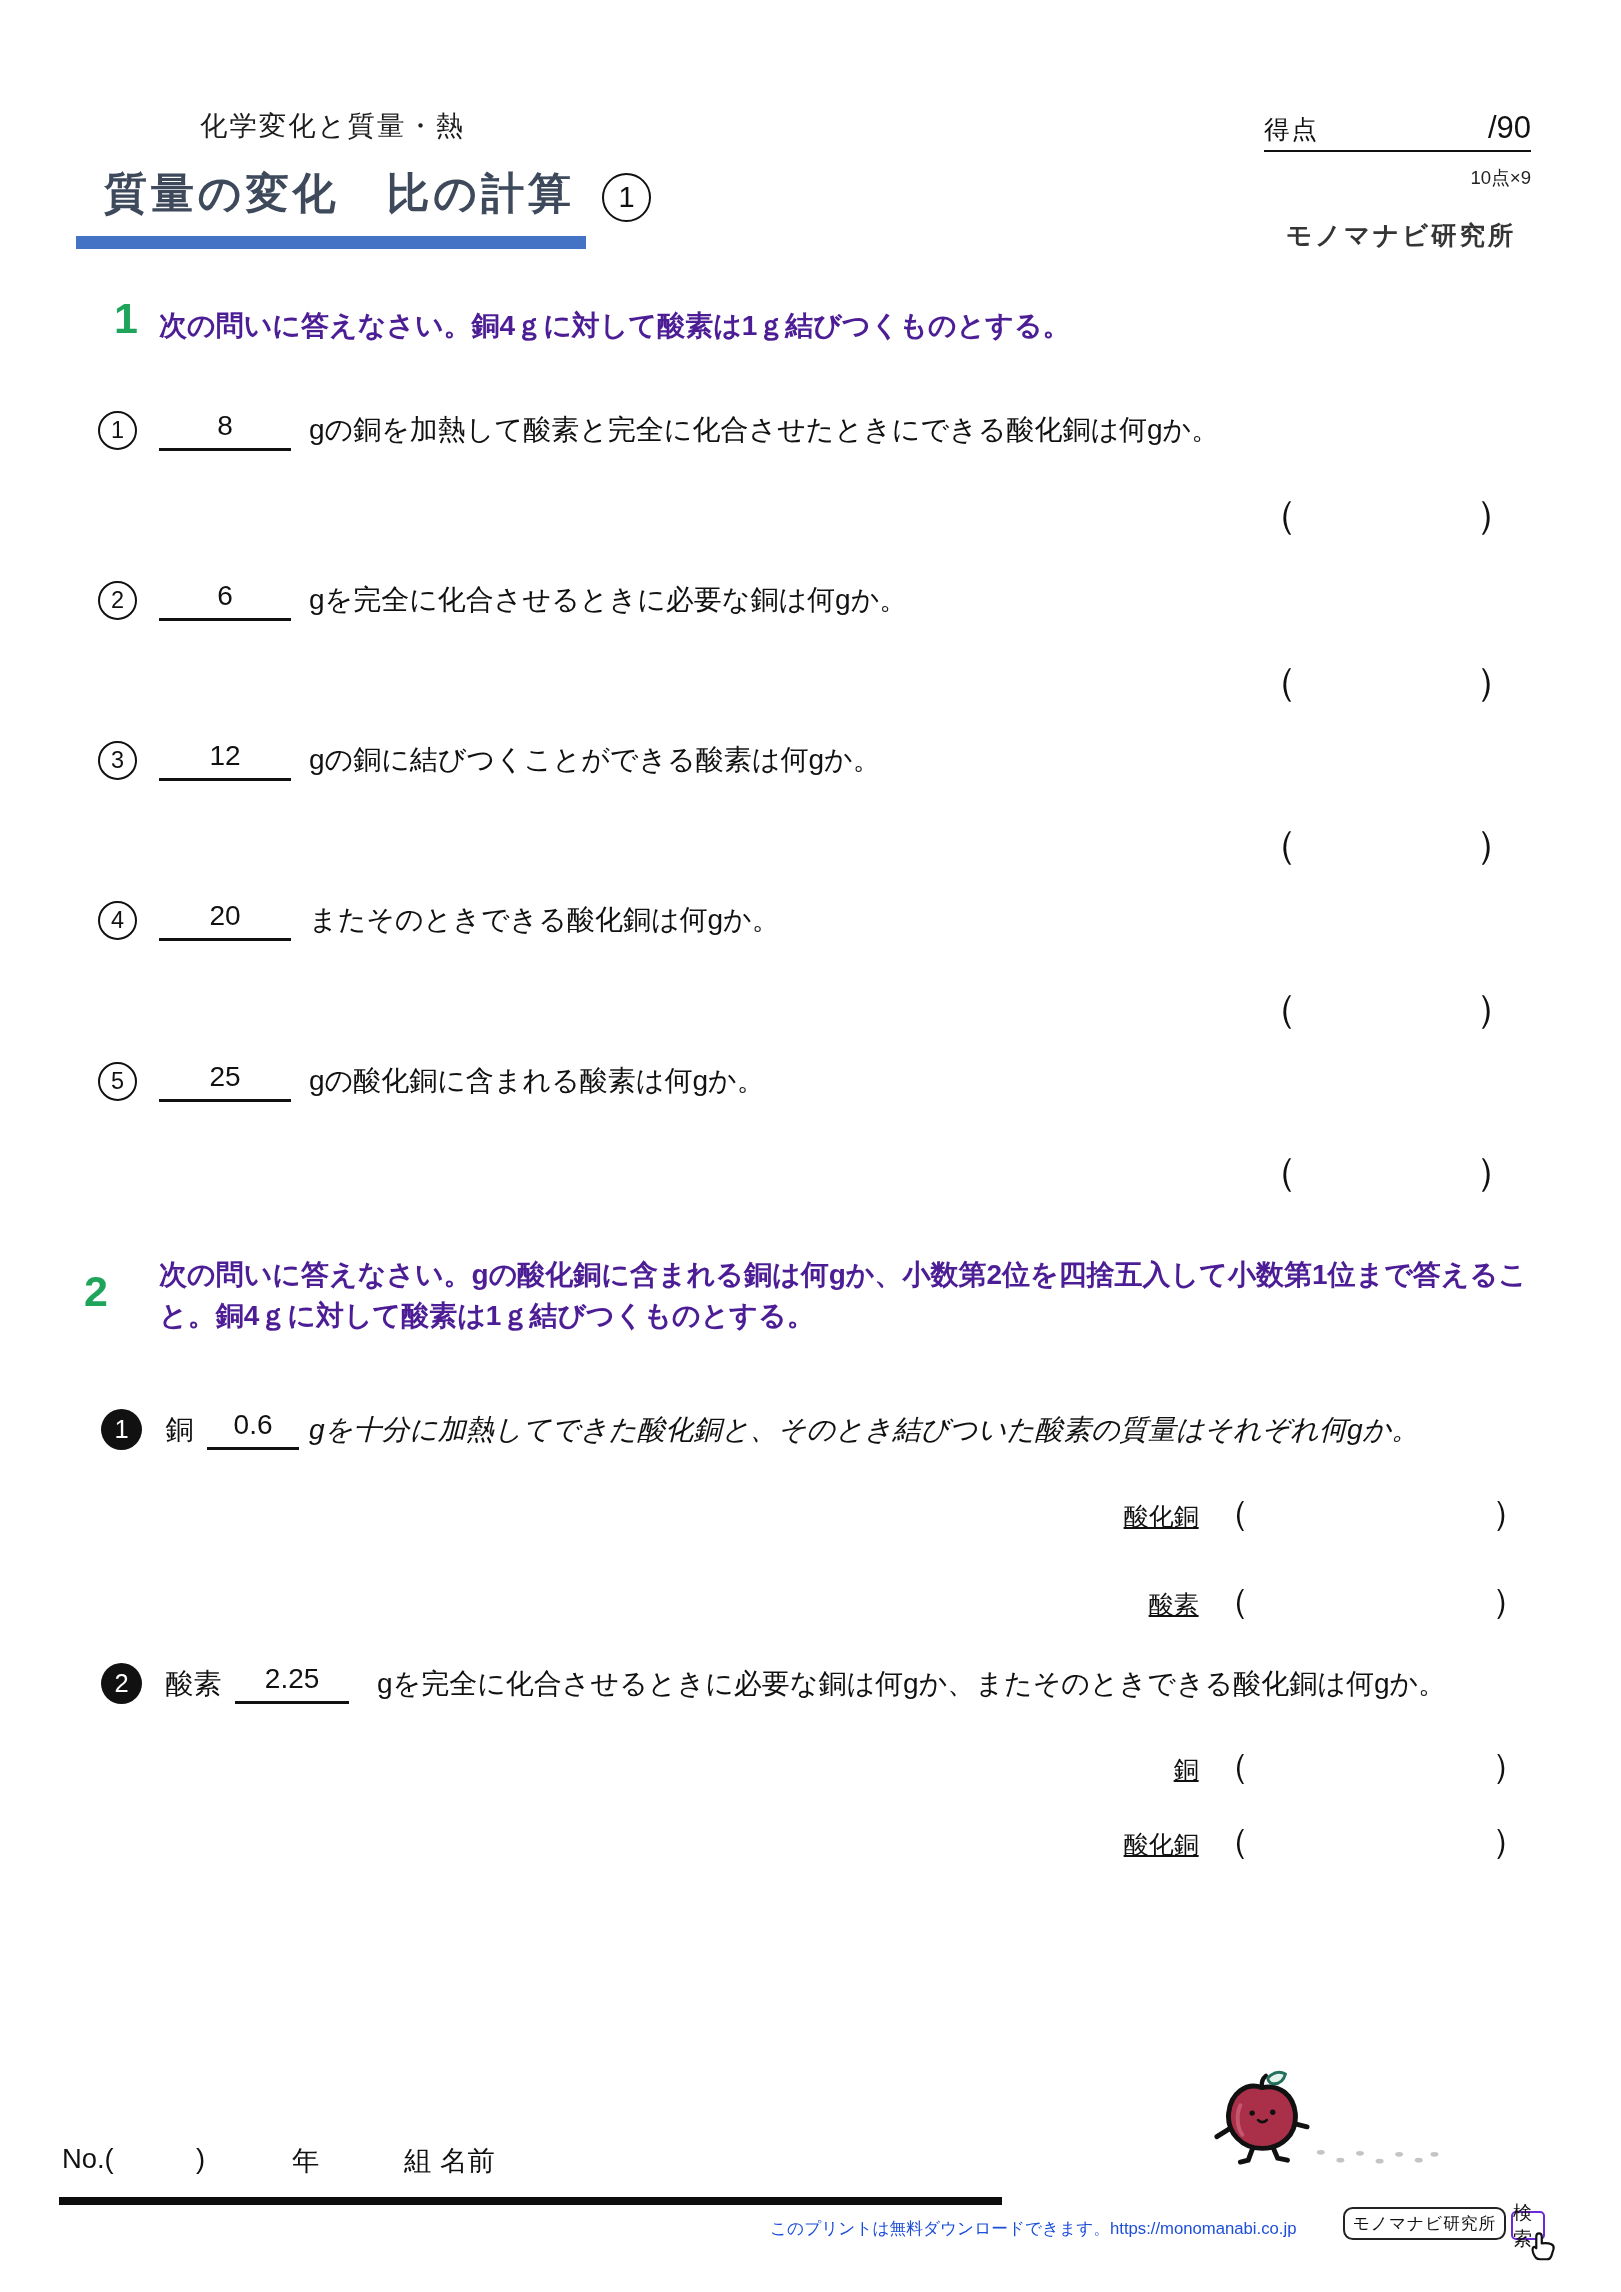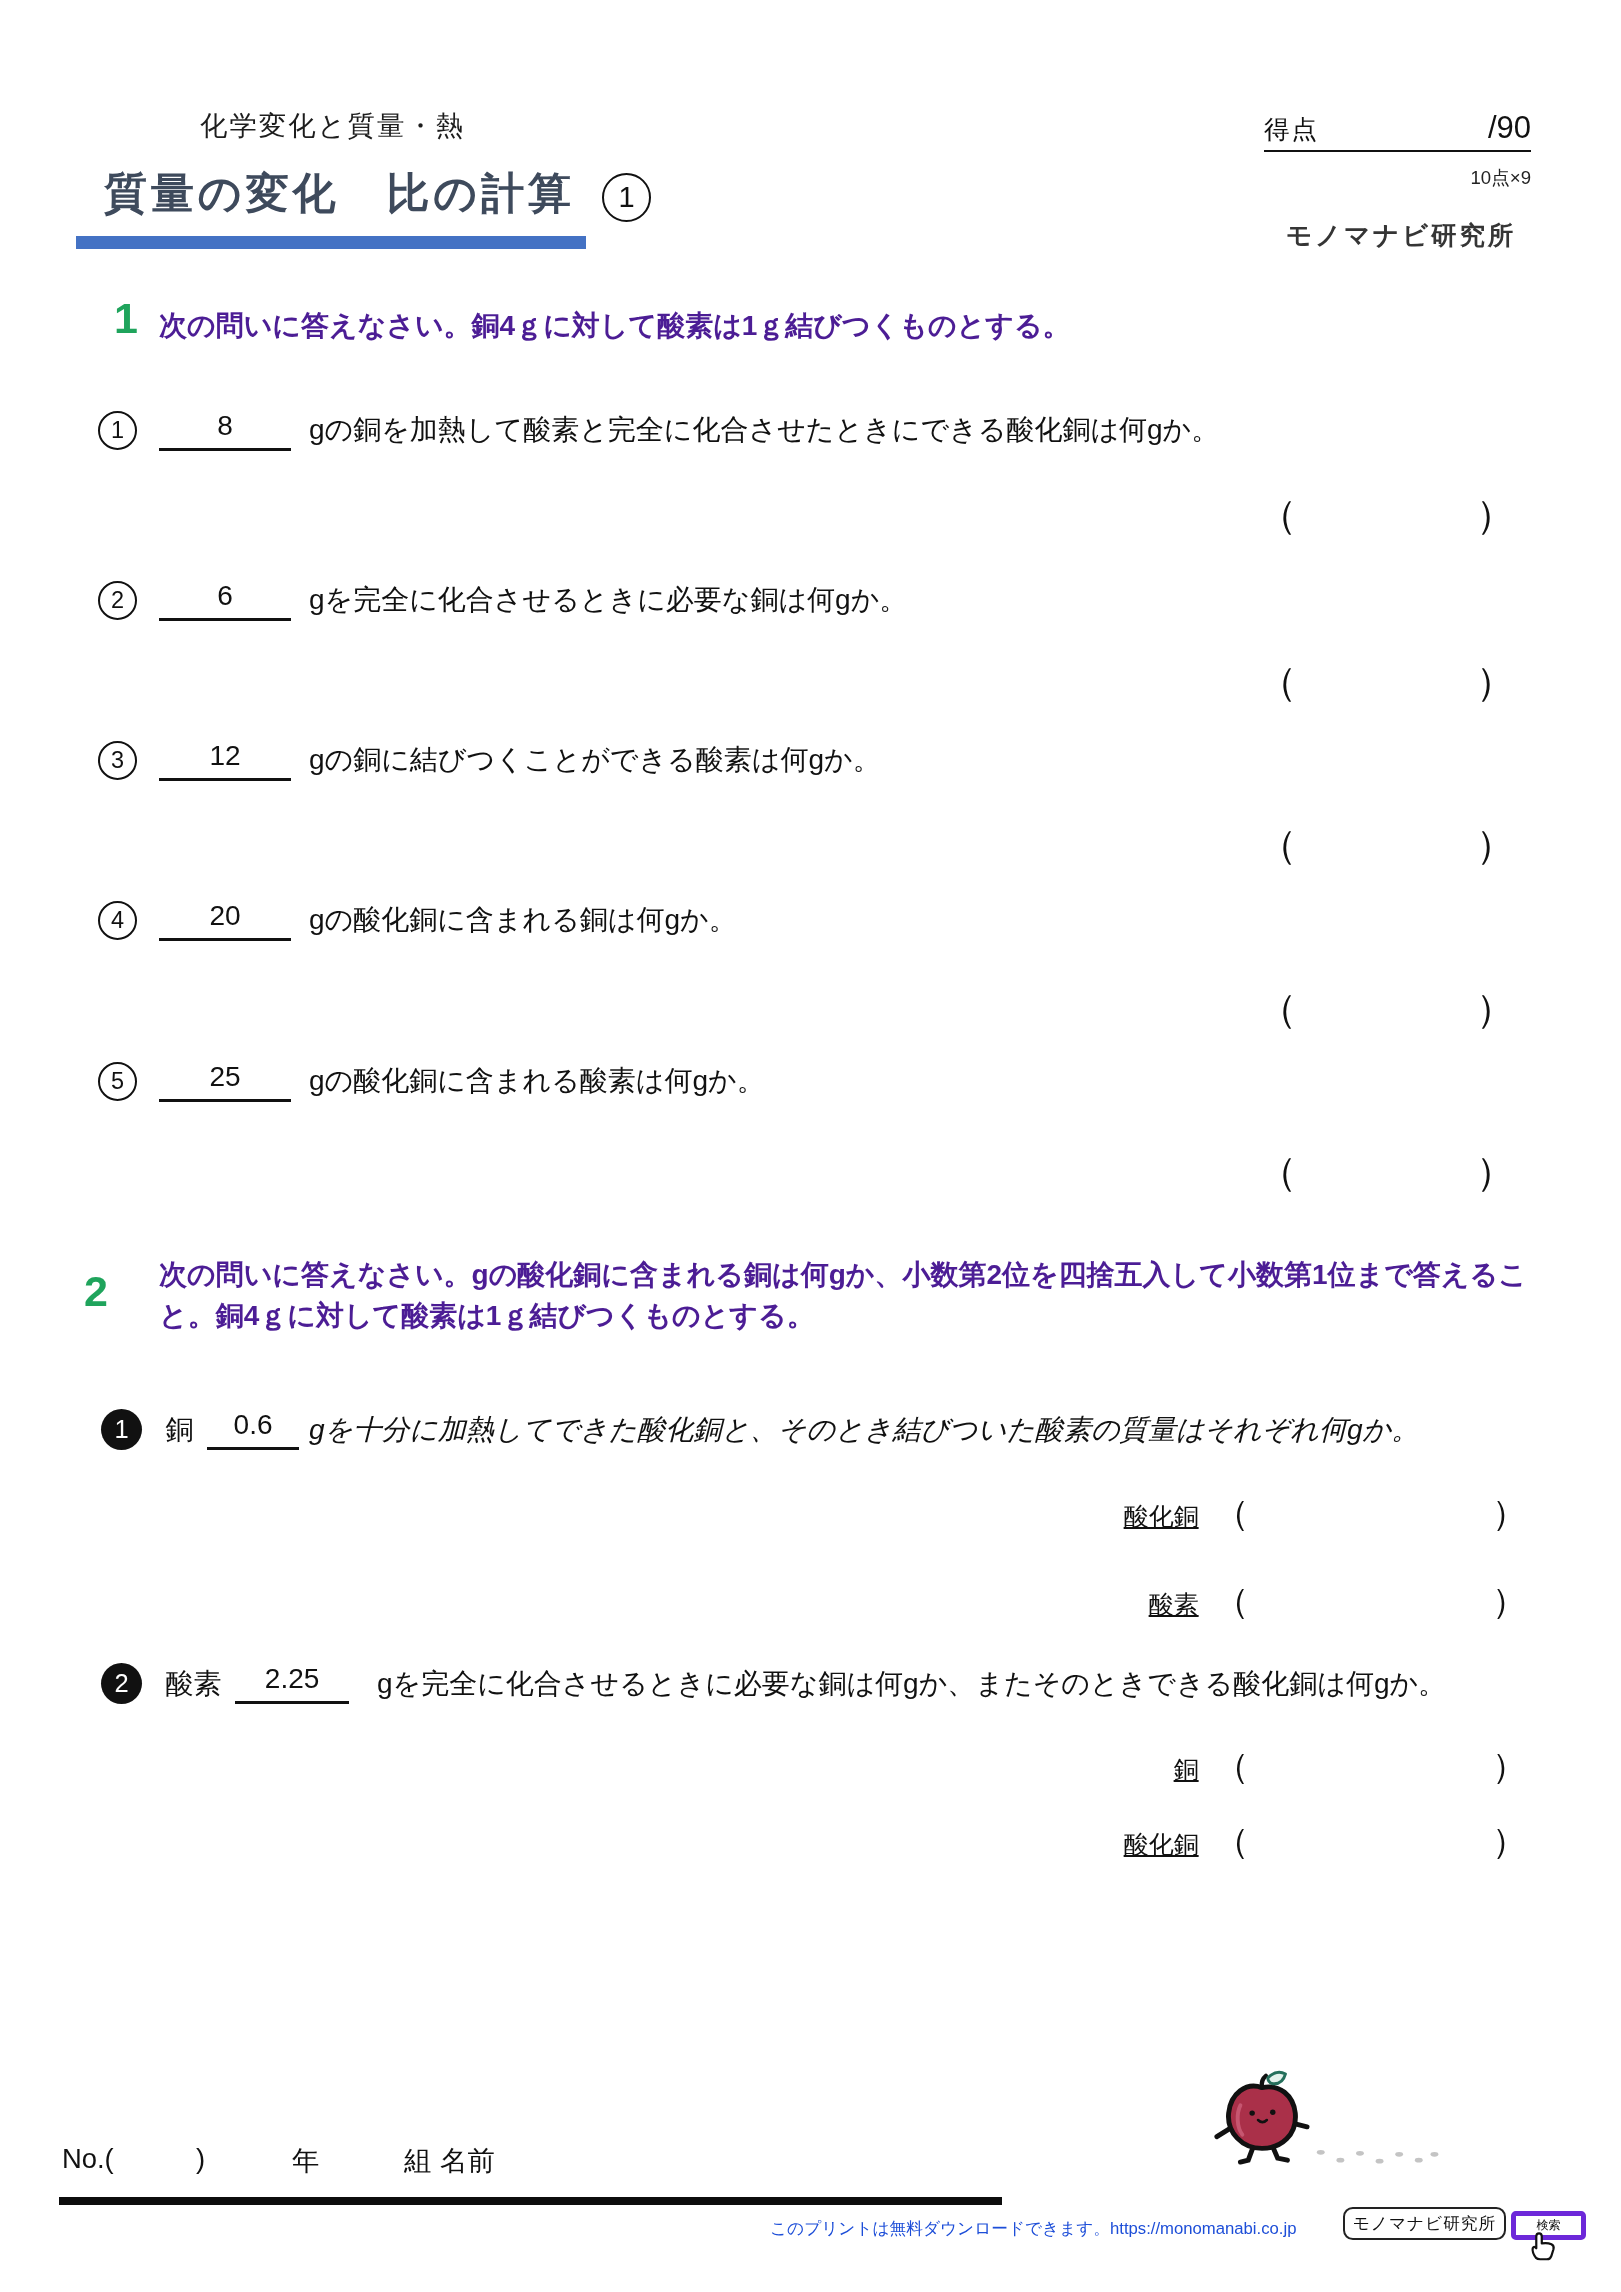--- a/index.html
+++ b/index.html
@@ -64,22 +64,22 @@
   
   .name-part{top:2143px;font-size:27.4px;}
   .thick-line{left:59px;top:2197px;width:943px;height:7.8px;background:#0d0d0d;}
   .footer-note{left:770px;top:2217px;font-size:16.7px;color:#1d4ed8;white-space:nowrap;}
   .site-box{
     left:1343px;top:2207px;width:163px;height:33px;border:2px solid #222;border-radius:9.8px;
     display:flex;align-items:center;justify-content:center;font-size:16.7px;letter-spacing:1px;
     background:#fff;box-sizing:border-box;
   }
   .search-btn{
-    left:1511px;top:2211px;width:75px;height:29px;border:5px solid #6d28d9;border-radius:4.9px;
-    display:flex;align-items:center;justify-content:center;font-size:12px;
+    left:1511px;top:2211px;width:34px;height:29px;border:2px solid #6d28d9;border-radius:4.9px;
+    display:flex;align-items:center;justify-content:center;font-size:19px;
     background:#fff;box-sizing:border-box;
   }
 </style>
 </head>
 <body>
 
 <div class="page">
 
   <div class="abs unit-label">化学変化と質量・熱</div>
   <div class="abs page-title">質量の変化　比の計算</div>
@@ -122,21 +122,21 @@
     <span class="qtext">gの銅に結びつくことができる酸素は何gか。</span>
   </div>
   <div class="abs ans1" style="top:818px;">
     <span>（</span>
     <span>）</span>
   </div>
 
   <div class="abs qrow" style="left:98px;top:900px;">
     <span class="circle-num">4</span>
     <span class="blank">20</span>
-    <span class="qtext">gの酸化銅に含まれる銅は何gか。</span>
+    <span class="qtext">またそのときできる酸化銅は何gか。</span>
   </div>
   <div class="abs ans1" style="top:982px;">
     <span>（</span>
     <span>）</span>
   </div>
 
   <div class="abs qrow" style="left:98px;top:1061px;">
     <span class="circle-num">5</span>
     <span class="blank">25</span>
     <span class="qtext">gの酸化銅に含まれる酸素は何gか。</span>

